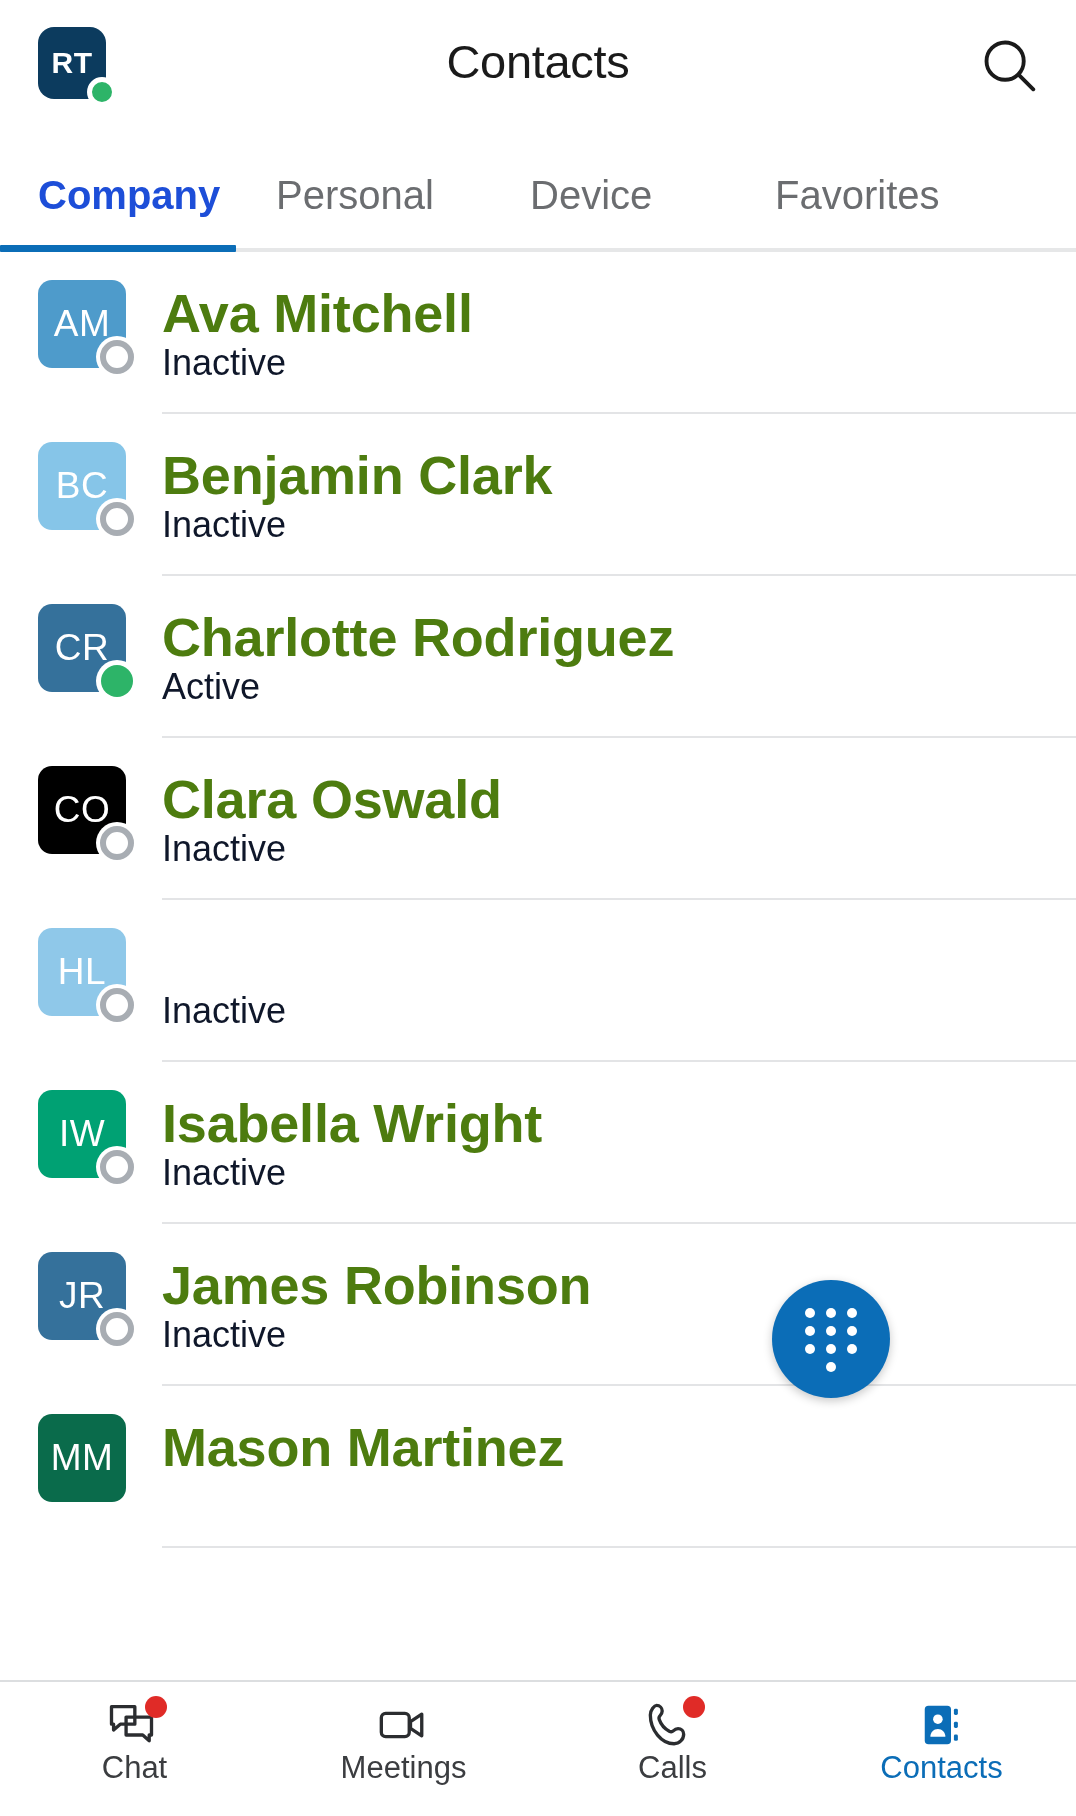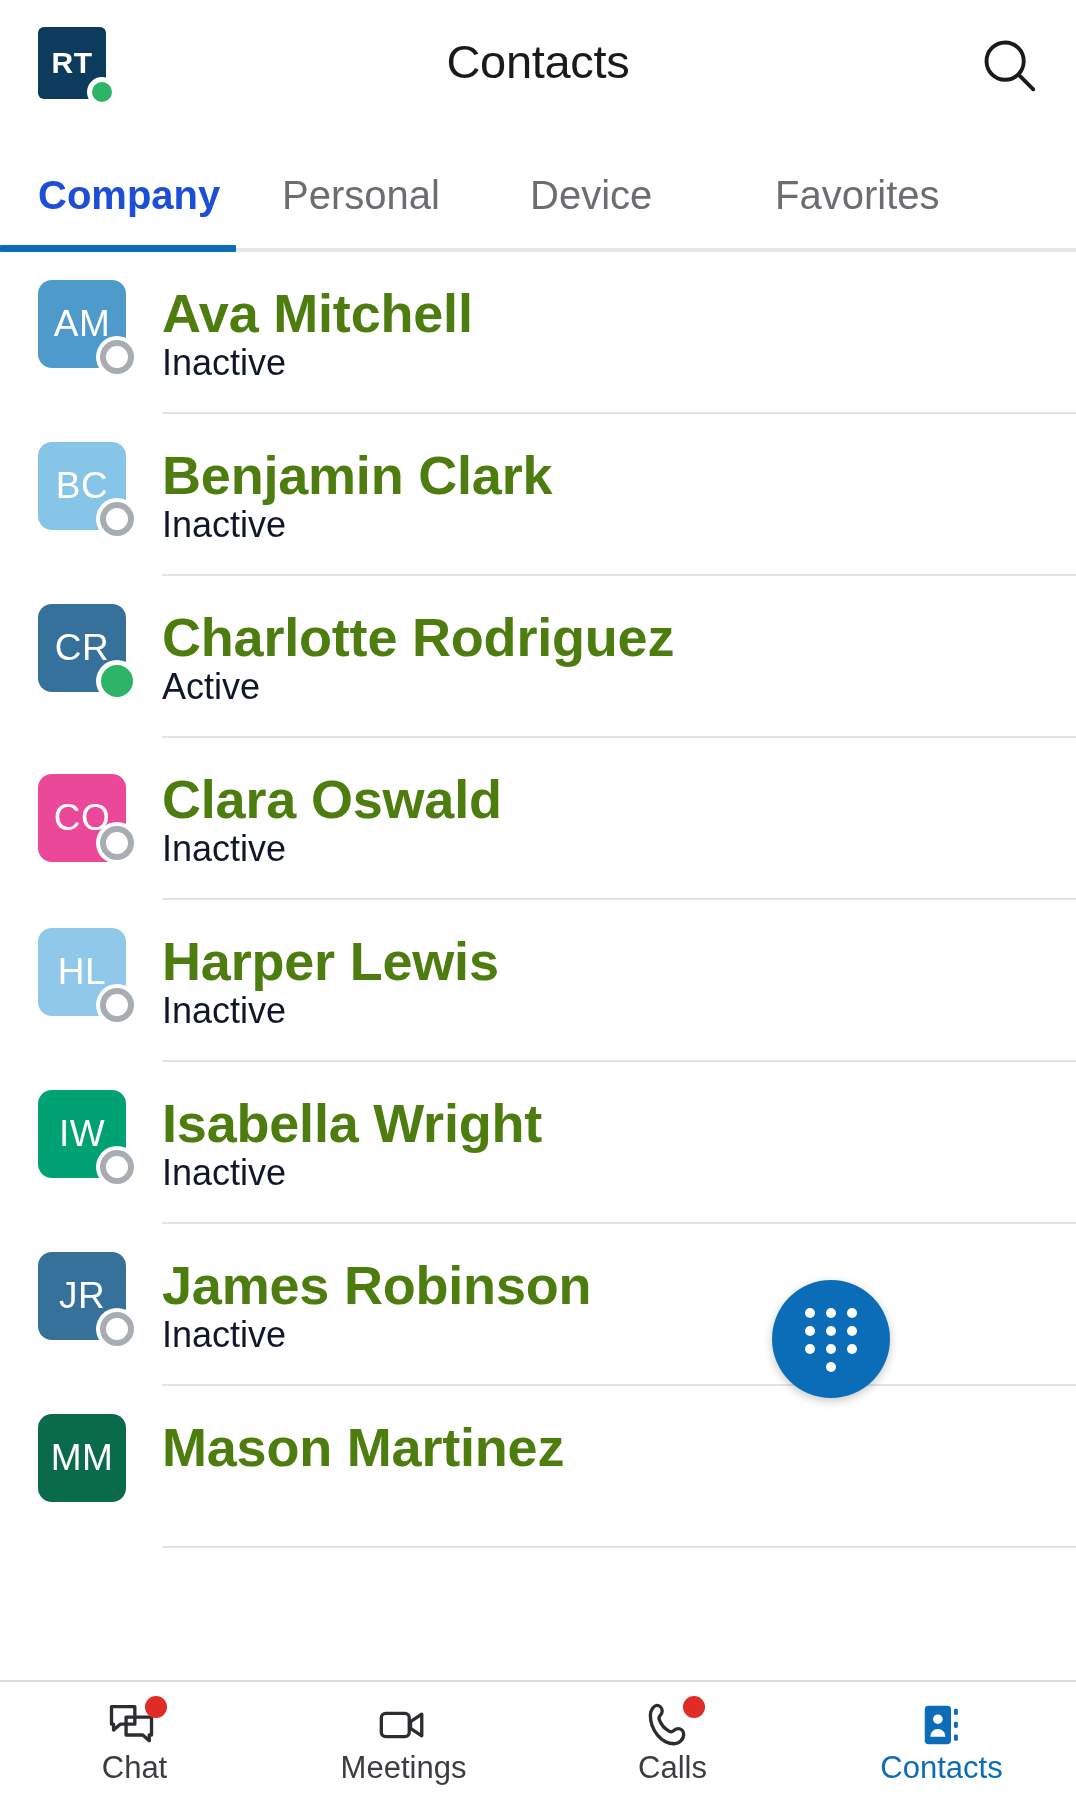--- a/index.html
+++ b/index.html
@@ -11,21 +11,21 @@
   }
   #app { position: relative; width: 1076px; height: 1816px; background:#fff; }
 
   
   .header {
     position: absolute; top: 0; left: 0; width: 1076px; height: 130px;
     background: #ffffff;
   }
   .avatar-self {
     position: absolute; left: 38px; top: 27px;
-    width: 68px; height: 72px; border-radius: 6px;
+    width: 68px; height: 72px; border-radius: 16px;
     background: #0C3B5E;
     display: flex; align-items: center; justify-content: center;
   }
   .avatar-self-initials {
     color: #ffffff; font-size: 30px; font-weight: 700; letter-spacing: .5px;
   }
   .presence-self {
     position: absolute; left: 87px; top: 77px;
     width: 30px; height: 30px; border-radius: 50%;
     background: #2DB468; border: 5px solid #ffffff;
@@ -160,21 +160,21 @@
         <circle cx="10.5" cy="10.5" r="7.2" fill="none" stroke="#1a1a1a" stroke-width="1.5"></circle>
         <line x1="15.7" y1="15.7" x2="21.4" y2="21.4" stroke="#1a1a1a" stroke-width="1.5" stroke-linecap="round"></line>
       </svg>
     </div>
   </div>
 
   <div class="tabs">
     <div class="tabs-underline-track"></div>
     <div id="tab-container">
         <div class="tab active" style="left: 38px;">Company</div>
-        <div class="tab" style="left: 282px; margin-top: 6px;">Personal</div>
+        <div class="tab" style="left: 276px; margin-top: 6px;">Personal</div>
         <div class="tab" style="left: 530px;">Device</div>
         <div class="tab" style="left: 775px;">Favorites</div>
       </div>
     <div class="tab-indicator" id="tab-indicator" style="background: rgb(11, 109, 183);"></div>
   </div>
 
   <div class="list" id="contacts-list">
       <div class="row">
         <div class="avatar" style="background: rgb(78, 155, 203);">
           <span class="avatar-initials">AM</span>
@@ -196,34 +196,33 @@
       <div class="row">
         <div class="avatar" style="background: rgb(53, 113, 155);">
           <span class="avatar-initials">CR</span>
         </div>
         <span class="presence-dot"></span>
         <div class="row-name">Charlotte Rodriguez</div>
         <div class="row-status">Active</div>
         <div class="row-sep"></div>
       </div>
       <div class="row">
-        <div class="avatar" style="background: #ec4899; margin-top: 8px;">
+        <div class="avatar" style="background: #000000;">
           <span class="avatar-initials">CO</span>
         </div>
         <span class="presence-ring"></span>
         <div class="row-name">Clara Oswald</div>
         <div class="row-status">Inactive</div>
         <div class="row-sep"></div>
       </div>
       <div class="row">
         <div class="avatar" style="background: rgb(143, 200, 233);">
           <span class="avatar-initials">HL</span>
         </div>
         <span class="presence-ring"></span>
-        <div class="row-name">Harper Lewis</div>
         <div class="row-status">Inactive</div>
         <div class="row-sep"></div>
       </div>
       <div class="row">
         <div class="avatar" style="background: rgb(0, 161, 115);">
           <span class="avatar-initials">IW</span>
         </div>
         <span class="presence-ring"></span>
         <div class="row-name">Isabella Wright</div>
         <div class="row-status">Inactive</div>

